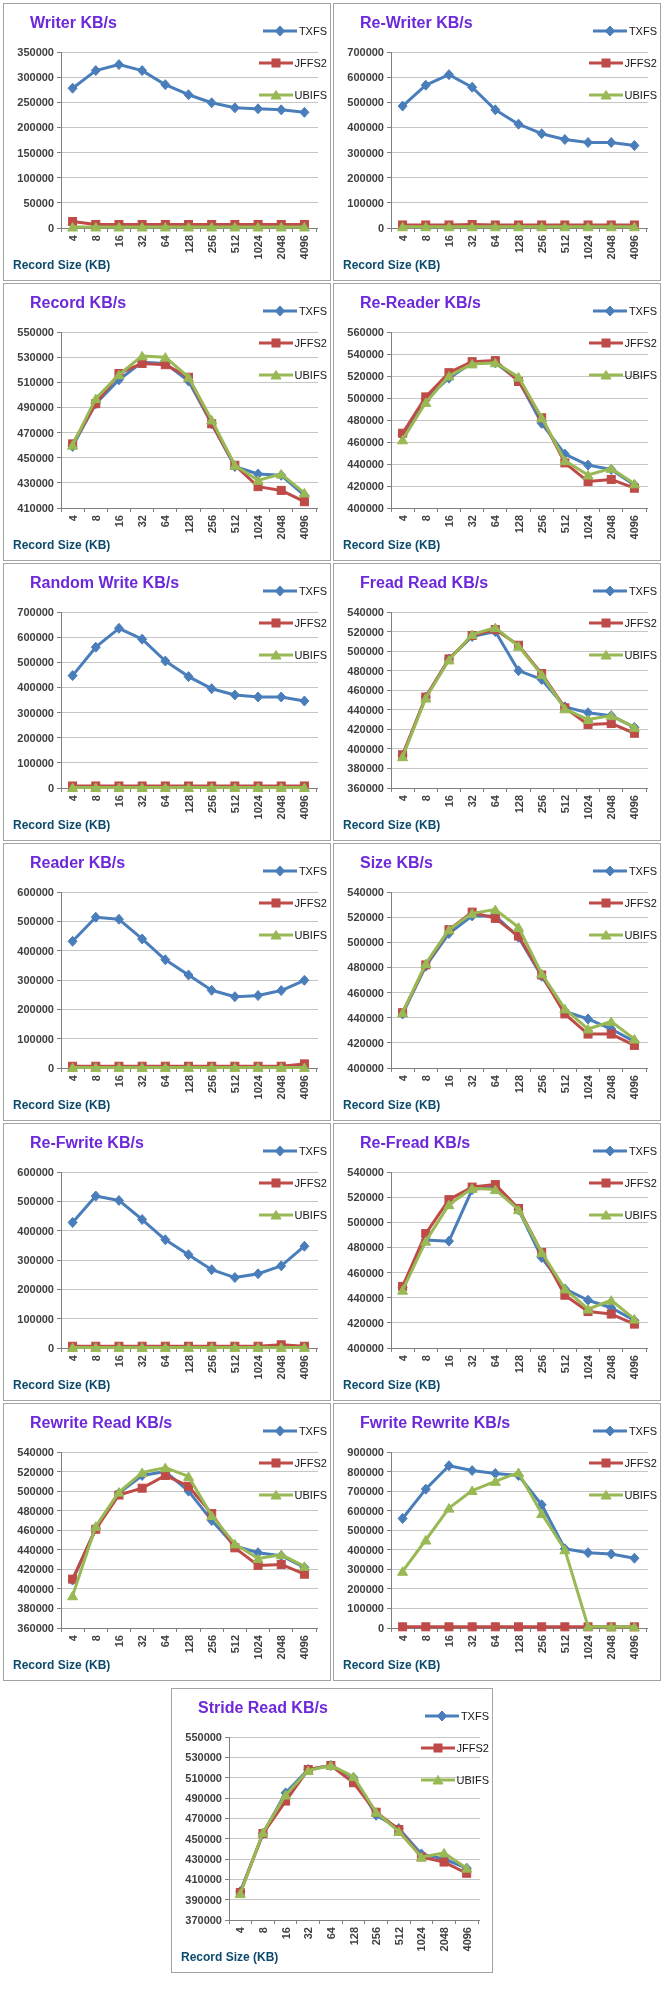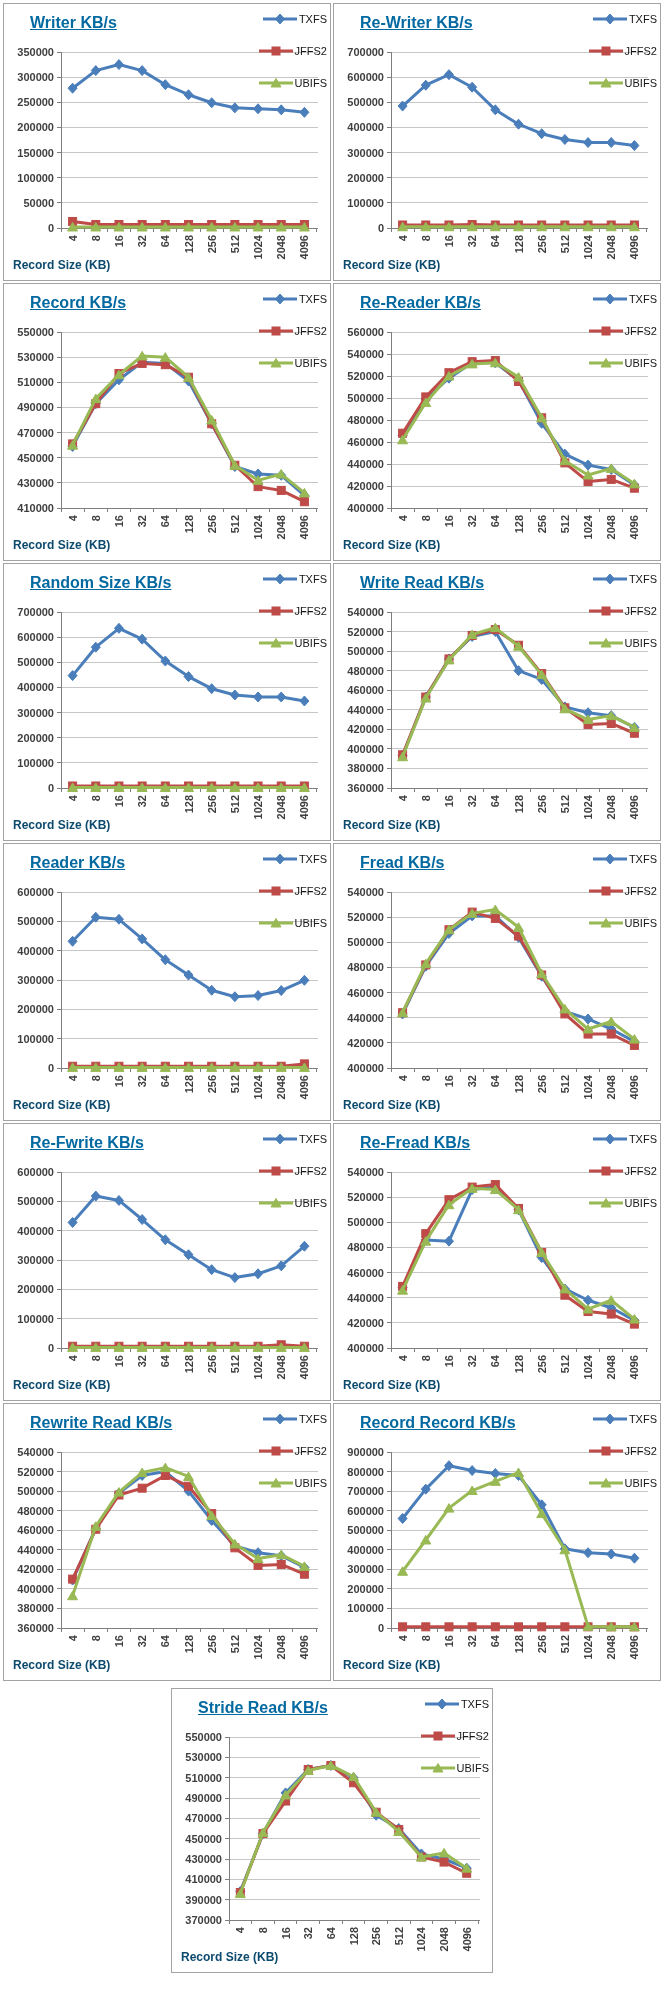--- a/index.html
+++ b/index.html
@@ -27,29 +27,28 @@
     width: 322px;
     height: 285px;
     margin: 6px auto 1px auto;
   }
   .chart-title {
     position: absolute;
     left: 26px;
     top: 10px;
     font-size: 16px;
     font-weight: bold;
-    color: #0369a1;
+    color: #6d28d9;
     letter-spacing: 0px;
     white-space: nowrap;
     z-index: 3;
-    text-decoration: underline;
   }
   .legend {
     position: absolute;
-    top: 8px;
+    top: 20px;
     right: 3px;
     display: flex;
     flex-direction: column;
     gap: 19px;
     z-index: 3;
     background: transparent;
   }
   .legend-item {
     display: flex;
     align-items: center;
@@ -649,21 +648,21 @@
           <polygon points="138.13636363636363,218.99714285714285 143.13636363636363,227.49714285714285 133.13636363636363,227.49714285714285" fill="#98b954" stroke="#98b954" stroke-width="1"></polygon>
           <polygon points="161.3181818181818,218.99714285714285 166.3181818181818,227.49714285714285 156.3181818181818,227.49714285714285" fill="#98b954" stroke="#98b954" stroke-width="1"></polygon>
           <polygon points="184.5,218.99714285714285 189.5,227.49714285714285 179.5,227.49714285714285" fill="#98b954" stroke="#98b954" stroke-width="1"></polygon>
           <polygon points="207.6818181818182,218.99714285714285 212.6818181818182,227.49714285714285 202.6818181818182,227.49714285714285" fill="#98b954" stroke="#98b954" stroke-width="1"></polygon>
           <polygon points="230.86363636363637,218.99714285714285 235.86363636363637,227.49714285714285 225.86363636363637,227.49714285714285" fill="#98b954" stroke="#98b954" stroke-width="1"></polygon>
           <polygon points="254.04545454545453,218.99714285714285 259.0454545454545,227.49714285714285 249.04545454545453,227.49714285714285" fill="#98b954" stroke="#98b954" stroke-width="1"></polygon>
           <polygon points="277.22727272727275,218.99714285714285 282.22727272727275,227.49714285714285 272.22727272727275,227.49714285714285" fill="#98b954" stroke="#98b954" stroke-width="1"></polygon>
           <polygon points="300.4090909090909,218.99714285714285 305.4090909090909,227.49714285714285 295.4090909090909,227.49714285714285" fill="#98b954" stroke="#98b954" stroke-width="1"></polygon>
         </g>
       </svg>
-    <div class="chart-title">Random Size KB/s</div>
+    <div class="chart-title">Random Write KB/s</div>
     <div class="legend">
         <div class="legend-item">
           <svg width="36" height="12">
             <line x1="1" y1="6" x2="35" y2="6" stroke="#4a7ebb" stroke-width="3"></line>
             <polygon points="18,1 22.5,6 18,11 13.5,6" fill="#4a7ebb" stroke="#4a7ebb" stroke-width="1"></polygon>
           </svg>
           <span class="legend-label">TXFS</span>
         </div>
         <div class="legend-item">
           <svg width="36" height="12">
@@ -774,21 +773,21 @@
           <polygon points="138.13636363636363,65.98888888888888 143.13636363636363,74.48888888888888 133.13636363636363,74.48888888888888" fill="#98b954" stroke="#98b954" stroke-width="1"></polygon>
           <polygon points="161.3181818181818,59.144444444444446 166.3181818181818,67.64444444444445 156.3181818181818,67.64444444444445" fill="#98b954" stroke="#98b954" stroke-width="1"></polygon>
           <polygon points="184.5,77.72222222222223 189.5,86.22222222222223 179.5,86.22222222222223" fill="#98b954" stroke="#98b954" stroke-width="1"></polygon>
           <polygon points="207.6818181818182,106.07777777777777 212.6818181818182,114.57777777777777 202.6818181818182,114.57777777777777" fill="#98b954" stroke="#98b954" stroke-width="1"></polygon>
           <polygon points="230.86363636363637,140.3 235.86363636363637,148.8 225.86363636363637,148.8" fill="#98b954" stroke="#98b954" stroke-width="1"></polygon>
           <polygon points="254.04545454545453,151.05555555555554 259.0454545454545,159.55555555555554 249.04545454545453,159.55555555555554" fill="#98b954" stroke="#98b954" stroke-width="1"></polygon>
           <polygon points="277.22727272727275,147.14444444444445 282.22727272727275,155.64444444444445 272.22727272727275,155.64444444444445" fill="#98b954" stroke="#98b954" stroke-width="1"></polygon>
           <polygon points="300.4090909090909,158.8777777777778 305.4090909090909,167.3777777777778 295.4090909090909,167.3777777777778" fill="#98b954" stroke="#98b954" stroke-width="1"></polygon>
         </g>
       </svg>
-    <div class="chart-title">Write Read KB/s</div>
+    <div class="chart-title">Fread Read KB/s</div>
     <div class="legend">
         <div class="legend-item">
           <svg width="36" height="12">
             <line x1="1" y1="6" x2="35" y2="6" stroke="#4a7ebb" stroke-width="3"></line>
             <polygon points="18,1 22.5,6 18,11 13.5,6" fill="#4a7ebb" stroke="#4a7ebb" stroke-width="1"></polygon>
           </svg>
           <span class="legend-label">TXFS</span>
         </div>
         <div class="legend-item">
           <svg width="36" height="12">
@@ -1009,21 +1008,21 @@
           <polygon points="138.13636363636363,64.87142857142857 143.13636363636363,73.37142857142857 133.13636363636363,73.37142857142857" fill="#98b954" stroke="#98b954" stroke-width="1"></polygon>
           <polygon points="161.3181818181818,61.099999999999994 166.3181818181818,69.6 156.3181818181818,69.6" fill="#98b954" stroke="#98b954" stroke-width="1"></polygon>
           <polygon points="184.5,78.69999999999999 189.5,87.19999999999999 179.5,87.19999999999999" fill="#98b954" stroke="#98b954" stroke-width="1"></polygon>
           <polygon points="207.6818181818182,125.21428571428572 212.6818181818182,133.71428571428572 202.6818181818182,133.71428571428572" fill="#98b954" stroke="#98b954" stroke-width="1"></polygon>
           <polygon points="230.86363636363637,160.4142857142857 235.86363636363637,168.9142857142857 225.86363636363637,168.9142857142857" fill="#98b954" stroke="#98b954" stroke-width="1"></polygon>
           <polygon points="254.04545454545453,180.52857142857144 259.0454545454545,189.02857142857144 249.04545454545453,189.02857142857144" fill="#98b954" stroke="#98b954" stroke-width="1"></polygon>
           <polygon points="277.22727272727275,172.9857142857143 282.22727272727275,181.4857142857143 272.22727272727275,181.4857142857143" fill="#98b954" stroke="#98b954" stroke-width="1"></polygon>
           <polygon points="300.4090909090909,190.5857142857143 305.4090909090909,199.0857142857143 295.4090909090909,199.0857142857143" fill="#98b954" stroke="#98b954" stroke-width="1"></polygon>
         </g>
       </svg>
-    <div class="chart-title">Fread KB/s</div>
+    <div class="chart-title">Size KB/s</div>
     <div class="legend">
         <div class="legend-item">
           <svg width="36" height="12">
             <line x1="1" y1="6" x2="35" y2="6" stroke="#4a7ebb" stroke-width="3"></line>
             <polygon points="18,1 22.5,6 18,11 13.5,6" fill="#4a7ebb" stroke="#4a7ebb" stroke-width="1"></polygon>
           </svg>
           <span class="legend-label">TXFS</span>
         </div>
         <div class="legend-item">
           <svg width="36" height="12">
@@ -1494,21 +1493,21 @@
           <polygon points="138.13636363636363,82.02444444444444 143.13636363636363,90.52444444444444 133.13636363636363,90.52444444444444" fill="#98b954" stroke="#98b954" stroke-width="1"></polygon>
           <polygon points="161.3181818181818,72.83333333333331 166.3181818181818,81.33333333333331 156.3181818181818,81.33333333333331" fill="#98b954" stroke="#98b954" stroke-width="1"></polygon>
           <polygon points="184.5,64.03333333333333 189.5,72.53333333333333 179.5,72.53333333333333" fill="#98b954" stroke="#98b954" stroke-width="1"></polygon>
           <polygon points="207.6818181818182,105.1 212.6818181818182,113.6 202.6818181818182,113.6" fill="#98b954" stroke="#98b954" stroke-width="1"></polygon>
           <polygon points="230.86363636363637,141.27777777777777 235.86363636363637,149.77777777777777 225.86363636363637,149.77777777777777" fill="#98b954" stroke="#98b954" stroke-width="1"></polygon>
           <polygon points="254.04545454545453,217.93555555555557 259.0454545454545,226.43555555555557 249.04545454545453,226.43555555555557" fill="#98b954" stroke="#98b954" stroke-width="1"></polygon>
           <polygon points="277.22727272727275,218.32666666666665 282.22727272727275,226.82666666666665 272.22727272727275,226.82666666666665" fill="#98b954" stroke="#98b954" stroke-width="1"></polygon>
           <polygon points="300.4090909090909,218.32666666666665 305.4090909090909,226.82666666666665 295.4090909090909,226.82666666666665" fill="#98b954" stroke="#98b954" stroke-width="1"></polygon>
         </g>
       </svg>
-    <div class="chart-title">Record Record KB/s</div>
+    <div class="chart-title">Fwrite Rewrite KB/s</div>
     <div class="legend">
         <div class="legend-item">
           <svg width="36" height="12">
             <line x1="1" y1="6" x2="35" y2="6" stroke="#4a7ebb" stroke-width="3"></line>
             <polygon points="18,1 22.5,6 18,11 13.5,6" fill="#4a7ebb" stroke="#4a7ebb" stroke-width="1"></polygon>
           </svg>
           <span class="legend-label">TXFS</span>
         </div>
         <div class="legend-item">
           <svg width="36" height="12">

